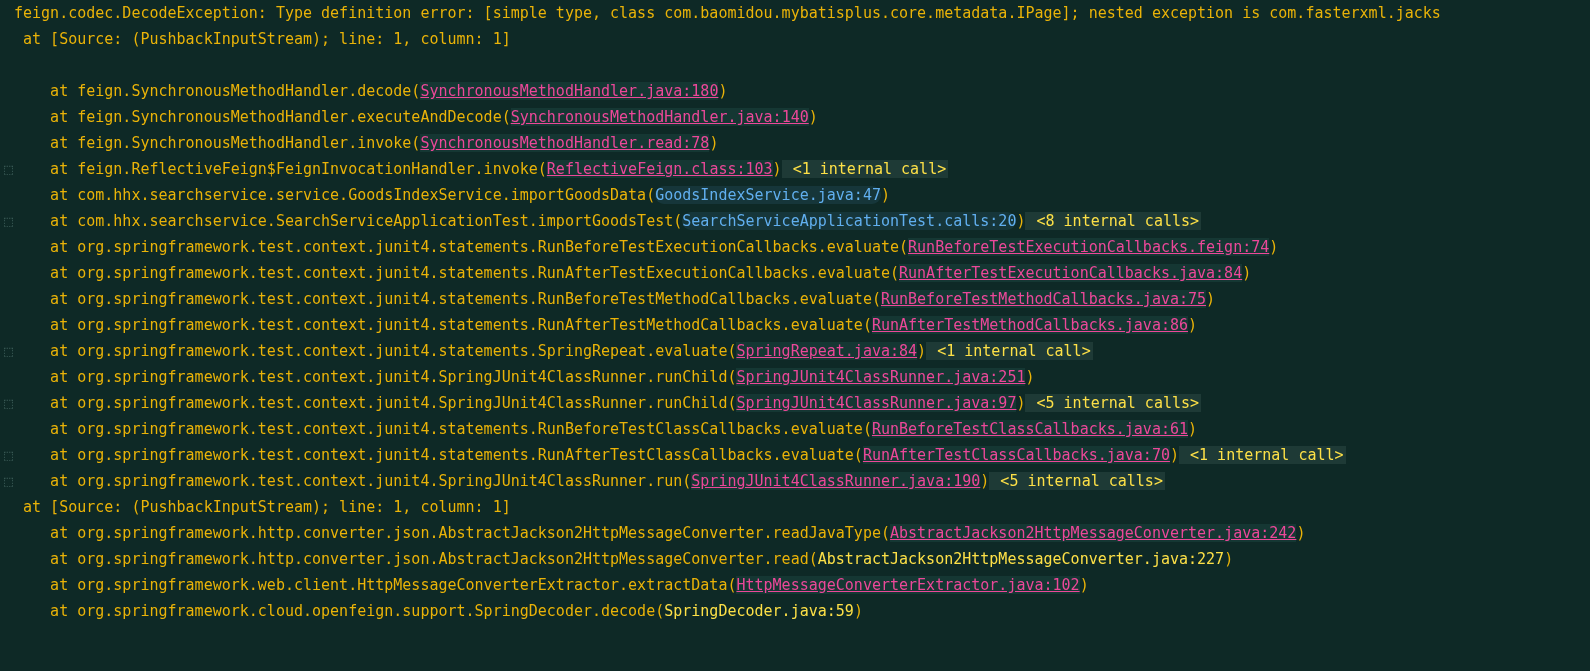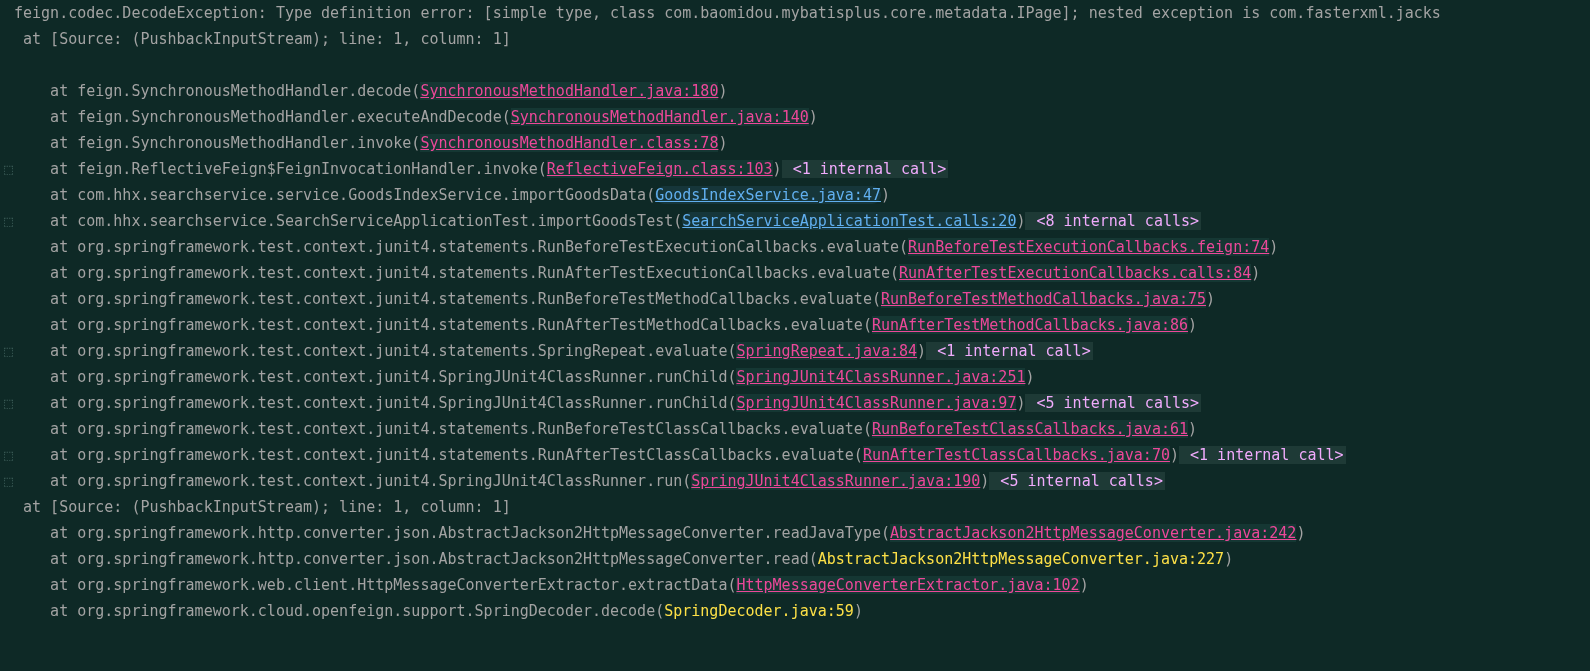--- a/index.html
+++ b/index.html
@@ -7,59 +7,58 @@
     background-color: #0e2926;
     font-family: 'Menlo', 'Monaco', 'Consolas', monospace;
     font-size: 15px;
     line-height: 26px;
     color: #e06c75;
     overflow-x: auto;
     white-space: nowrap;
     padding: 0 4px;
   }
   .line { white-space: pre; }
-  .at, .paren, .red { color: #a3a3a3; margin-top: 28px; }
+  .at, .paren, .red { color: #eab308; margin-top: 28px; }
   .link-green {
     color: #ec4899;
     text-decoration: underline;
     background-color: rgba(86, 182, 162, 0.1);
   }
   .link-blue {
     color: #61afef;
-    text-decoration: underline;
     background-color: rgba(97, 175, 239, 0.1);
     border-radius: 9px;
   }
   .green-plain { color: #fde047; }
   .internal {
-    color: #f0abfc;
+    color: #fde047;
     background-color: #1e3a36;
     padding: 0 2px;
   }
   .gutter {
     color: #3a5a56;
     display: inline-block;
     width: 10px;
   }
 </style>
 </head>
 <body>
 
 <div id="console">
     <div class="line"><span class="gutter"> </span><span class="red">feign.codec.DecodeException: Type definition error: [simple type, class com.baomidou.mybatisplus.core.metadata.IPage]; nested exception is com.fasterxml.jacks</span></div>
     <div class="line"><span class="gutter"> </span><span class="red"> at [Source: (PushbackInputStream); line: 1, column: 1]</span></div>
     <div class="line"><span class="gutter"> </span><span class="red"> </span></div>
     <div class="line"><span class="gutter"> </span><span class="red">    at feign.SynchronousMethodHandler.decode(</span><span class="link-green">SynchronousMethodHandler.java:180</span><span class="red">)</span></div>
     <div class="line"><span class="gutter"> </span><span class="red">    at feign.SynchronousMethodHandler.executeAndDecode(</span><span class="link-green">SynchronousMethodHandler.java:140</span><span class="red">)</span></div>
-    <div class="line"><span class="gutter"> </span><span class="red">    at feign.SynchronousMethodHandler.invoke(</span><span class="link-green">SynchronousMethodHandler.class:78</span><span class="red">)</span></div>
+    <div class="line"><span class="gutter"> </span><span class="red">    at feign.SynchronousMethodHandler.invoke(</span><span class="link-green">SynchronousMethodHandler.read:78</span><span class="red">)</span></div>
     <div class="line"><span class="gutter">⬚</span><span class="red">    at feign.ReflectiveFeign$FeignInvocationHandler.invoke(</span><span class="link-green">ReflectiveFeign.class:103</span><span class="red">)</span><span class="internal"> &lt;1 internal call&gt;</span></div>
     <div class="line"><span class="gutter"> </span><span class="red">    at com.hhx.searchservice.service.GoodsIndexService.importGoodsData(</span><span class="link-blue">GoodsIndexService.java:47</span><span class="red">)</span></div>
     <div class="line"><span class="gutter">⬚</span><span class="red">    at com.hhx.searchservice.SearchServiceApplicationTest.importGoodsTest(</span><span class="link-blue">SearchServiceApplicationTest.calls:20</span><span class="red">)</span><span class="internal"> &lt;8 internal calls&gt;</span></div>
     <div class="line"><span class="gutter"> </span><span class="red">    at org.springframework.test.context.junit4.statements.RunBeforeTestExecutionCallbacks.evaluate(</span><span class="link-green">RunBeforeTestExecutionCallbacks.feign:74</span><span class="red">)</span></div>
-    <div class="line"><span class="gutter"> </span><span class="red">    at org.springframework.test.context.junit4.statements.RunAfterTestExecutionCallbacks.evaluate(</span><span class="link-green">RunAfterTestExecutionCallbacks.calls:84</span><span class="red">)</span></div>
+    <div class="line"><span class="gutter"> </span><span class="red">    at org.springframework.test.context.junit4.statements.RunAfterTestExecutionCallbacks.evaluate(</span><span class="link-green">RunAfterTestExecutionCallbacks.java:84</span><span class="red">)</span></div>
     <div class="line"><span class="gutter"> </span><span class="red">    at org.springframework.test.context.junit4.statements.RunBeforeTestMethodCallbacks.evaluate(</span><span class="link-green">RunBeforeTestMethodCallbacks.java:75</span><span class="red">)</span></div>
     <div class="line"><span class="gutter"> </span><span class="red">    at org.springframework.test.context.junit4.statements.RunAfterTestMethodCallbacks.evaluate(</span><span class="link-green">RunAfterTestMethodCallbacks.java:86</span><span class="red">)</span></div>
     <div class="line"><span class="gutter">⬚</span><span class="red">    at org.springframework.test.context.junit4.statements.SpringRepeat.evaluate(</span><span class="link-green">SpringRepeat.java:84</span><span class="red">)</span><span class="internal"> &lt;1 internal call&gt;</span></div>
     <div class="line"><span class="gutter"> </span><span class="red">    at org.springframework.test.context.junit4.SpringJUnit4ClassRunner.runChild(</span><span class="link-green">SpringJUnit4ClassRunner.java:251</span><span class="red">)</span></div>
     <div class="line"><span class="gutter">⬚</span><span class="red">    at org.springframework.test.context.junit4.SpringJUnit4ClassRunner.runChild(</span><span class="link-green">SpringJUnit4ClassRunner.java:97</span><span class="red">)</span><span class="internal"> &lt;5 internal calls&gt;</span></div>
     <div class="line"><span class="gutter"> </span><span class="red">    at org.springframework.test.context.junit4.statements.RunBeforeTestClassCallbacks.evaluate(</span><span class="link-green">RunBeforeTestClassCallbacks.java:61</span><span class="red">)</span></div>
     <div class="line"><span class="gutter">⬚</span><span class="red">    at org.springframework.test.context.junit4.statements.RunAfterTestClassCallbacks.evaluate(</span><span class="link-green">RunAfterTestClassCallbacks.java:70</span><span class="red">)</span><span class="internal"> &lt;1 internal call&gt;</span></div>
     <div class="line"><span class="gutter">⬚</span><span class="red">    at org.springframework.test.context.junit4.SpringJUnit4ClassRunner.run(</span><span class="link-green">SpringJUnit4ClassRunner.java:190</span><span class="red">)</span><span class="internal"> &lt;5 internal calls&gt;</span></div>
     <div class="line"><span class="gutter"> </span><span class="red"> at [Source: (PushbackInputStream); line: 1, column: 1]</span></div>
     <div class="line"><span class="gutter"> </span><span class="red">    at org.springframework.http.converter.json.AbstractJackson2HttpMessageConverter.readJavaType(</span><span class="link-green">AbstractJackson2HttpMessageConverter.java:242</span><span class="red">)</span></div>

